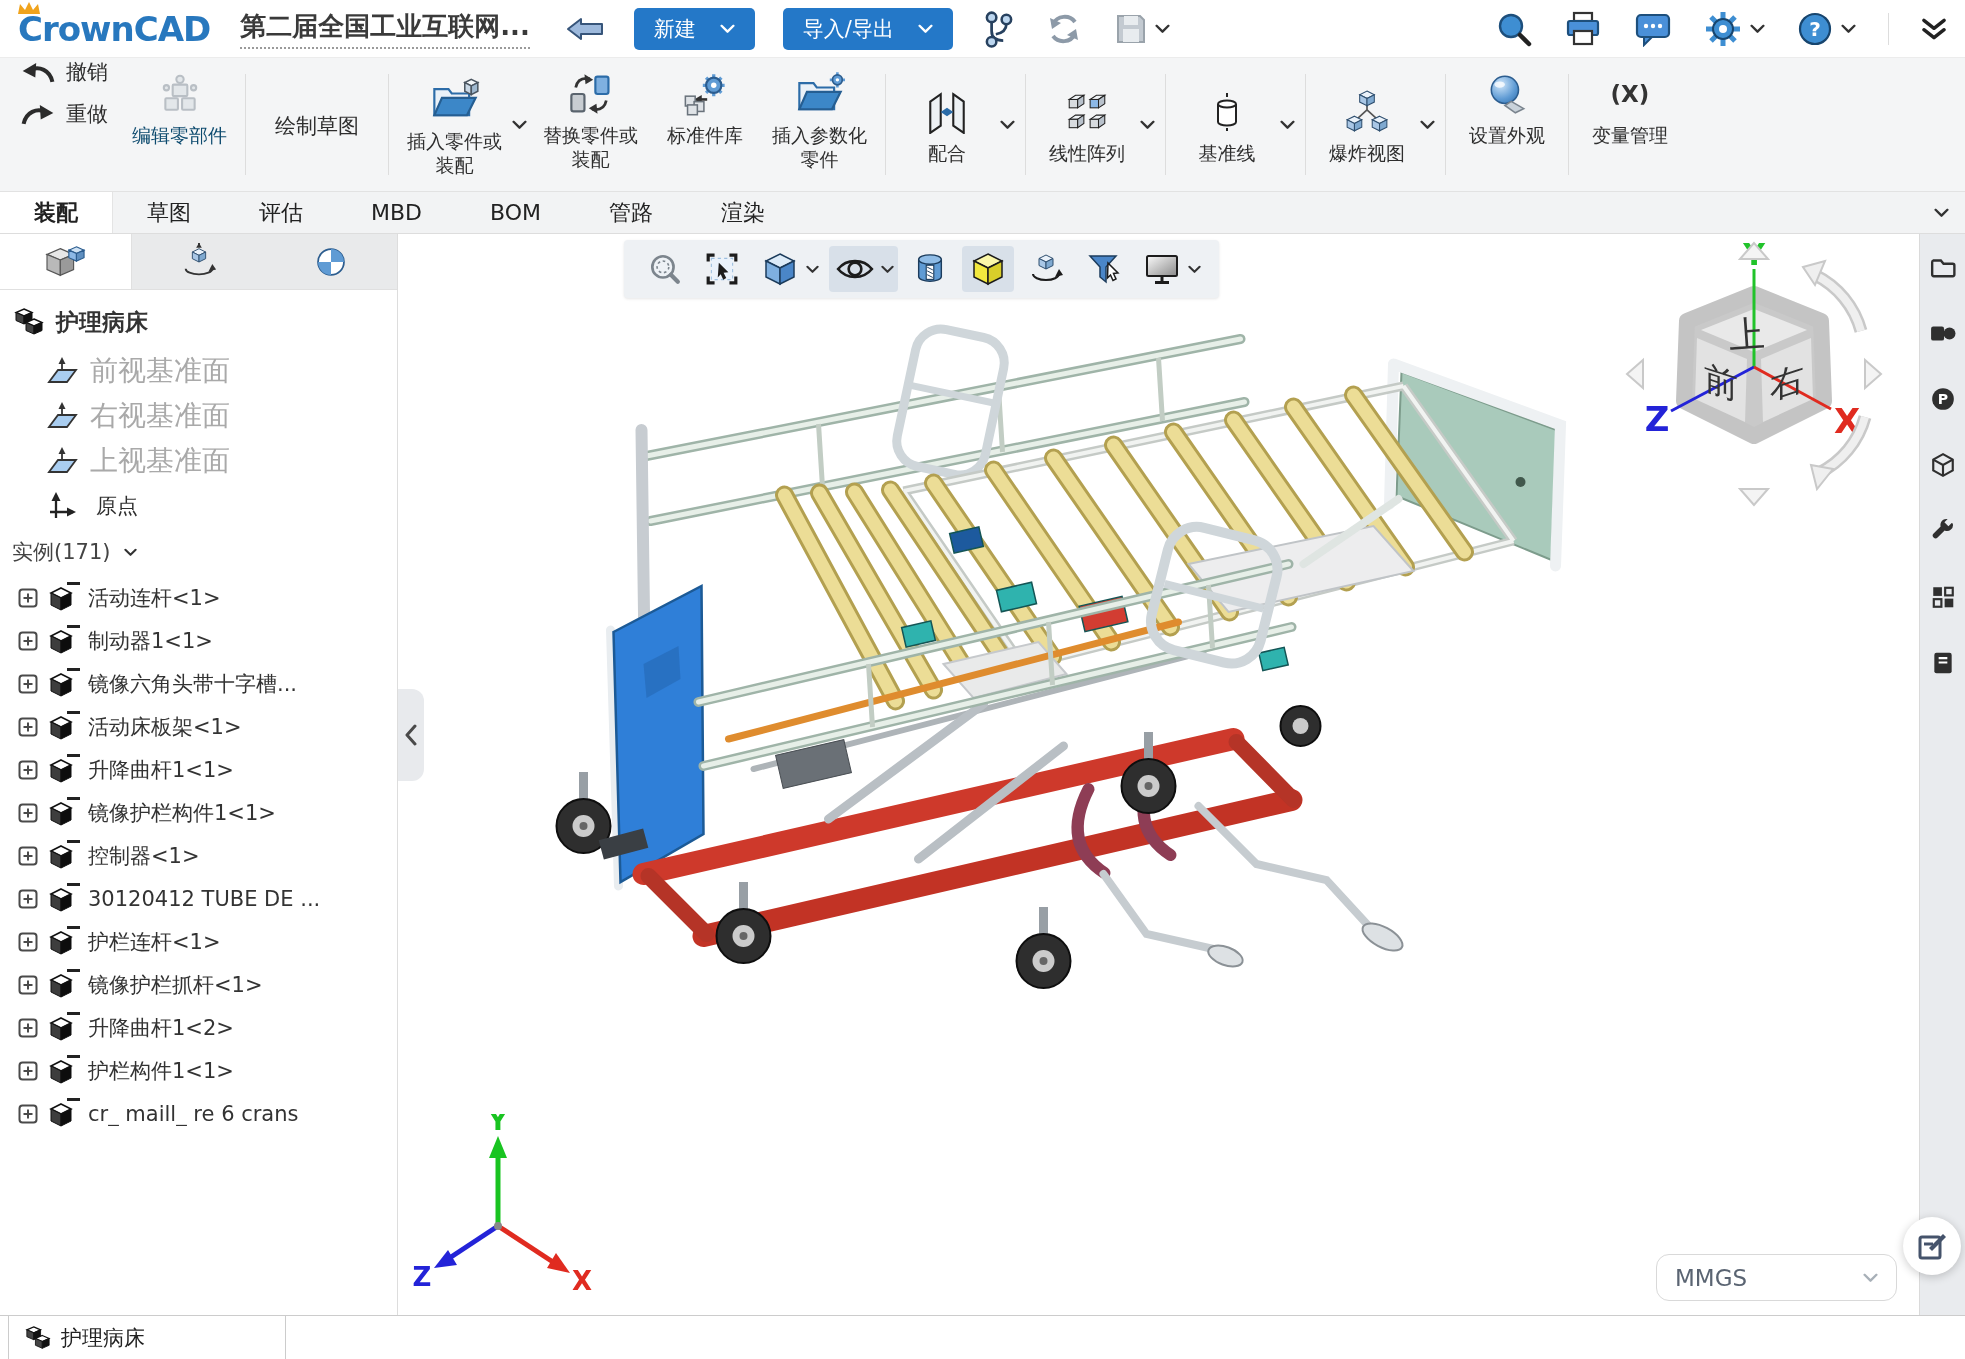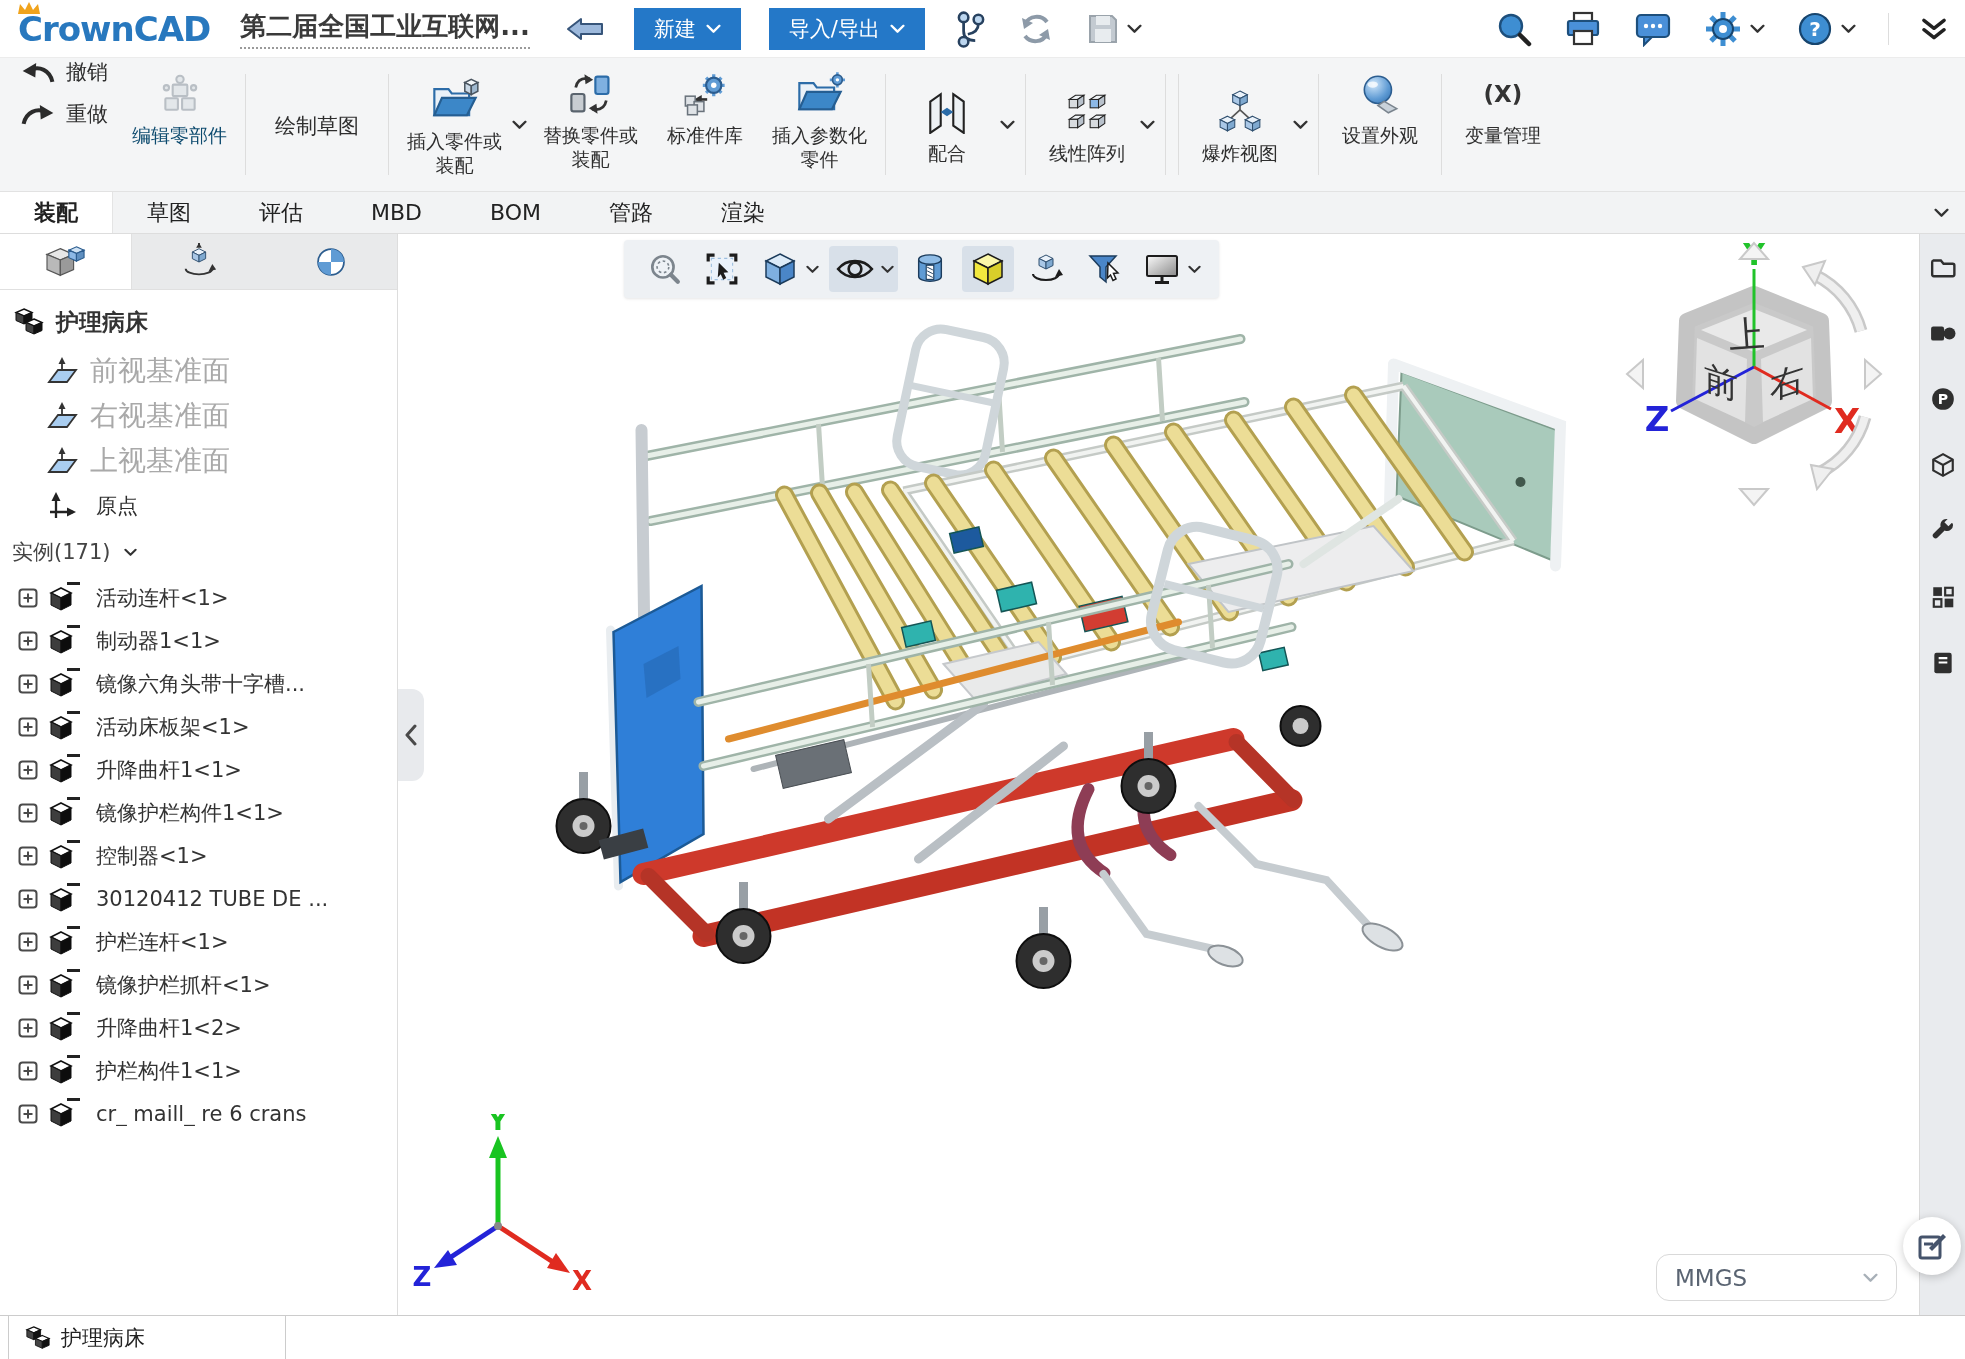--- a/index.html
+++ b/index.html
@@ -10,22 +10,22 @@
 
   
   .topbar { height:58px; background:#fff; display:flex; align-items:center; padding:0 18px;
     border-bottom:1px solid #ececec; }
   .logo { display:flex; align-items:flex-end; position:relative; }
   .logo-text { font-size:34px; font-weight:bold; color:#2878be; letter-spacing:-1px; line-height:1; }
   .logo-crown { position:absolute; left:-2px; top:-12px; }
   .doc-title { margin-left:30px; font-size:26px; font-weight:bold; color:#3a3a3a;
     border-bottom:2px dotted #9a9a9a; padding-bottom:3px; white-space:nowrap; }
   .back-arrow { margin-left:34px; }
-  .tb-btn { margin-left:28px; height:42px; background:#2478c8; color:#fff; border-radius:0;
-    display:flex; align-items:center; gap:10px; padding:0 20px; font-size:21px; }
+  .tb-btn { margin-left:28px; height:42px; background:#2478c8; color:#fff; border-radius:5px;
+    display:flex; align-items:center; gap:24px; padding:0 20px; font-size:21px; }
   .tb-btn .chev { color:#fff; }
   .tb-ico { margin-left:30px; display:flex; align-items:center; gap:6px; }
   .topbar-right { margin-left:auto; display:flex; align-items:center; gap:32px; }
   .vdiv { width:1px; height:32px; background:#ddd; }
   .chev { width:15px; height:10px; color:#333; }
   .chev-sm { width:13px; height:9px; color:#333; }
 
   
   .ribbon { height:134px; background:#f4f5f6; border-bottom:1px solid #e2e2e2;
     display:flex; align-items:stretch; padding:0 8px; }
@@ -61,21 +61,21 @@
   .tree { padding-top:6px; overflow:hidden; flex:1; }
   .tree-row { display:flex; align-items:center; height:45px; padding-left:14px; white-space:nowrap; }
   .tree-root { font-size:23px; font-weight:bold; height:52px; gap:12px; }
   .tree-plane { padding-left:46px; color:#a9a9a9; font-size:28px; gap:12px; }
   .tree-origin { padding-left:46px; font-size:21px; gap:20px; color:#2e2e2e; }
   .tree-instances { padding-left:12px; font-size:21px; color:#444; gap:14px; height:48px; }
   .tree-item { height:43px; padding-left:18px; font-size:21px; gap:10px; overflow:hidden; }
   .item-ico { position:relative; width:30px; height:28px; flex:0 0 auto; }
   .item-ico .pc { position:absolute; left:0; bottom:0; }
   .item-ico .dash { position:absolute; top:-2px; right:-2px; width:13px; height:3px; background:#222; }
-  .tree-label { overflow:hidden; text-overflow:ellipsis;margin-left:8px; }
+  .tree-label { overflow:hidden; text-overflow:ellipsis; }
 
   
   .viewport { flex:1; position:relative; background:#fff; overflow:hidden; }
   .bed { position:absolute; inset:0; width:100%; height:100%; }
   .collapse-tab { position:absolute; left:0; top:455px; width:26px; height:92px; background:#e8eaed;
     border-radius:0 12px 12px 0; display:flex; align-items:center; justify-content:center; z-index:4; }
   .vp-toolbar { position:absolute; left:226px; top:6px; height:58px; background:#eef1f4; border-radius:4px;
     box-shadow:0 1px 3px rgba(0,0,0,.10); display:flex; align-items:center; padding:0 14px; gap:6px; z-index:4; }
   .vpt-btn { width:52px; height:46px; display:flex; align-items:center; justify-content:center; border-radius:4px; }
   .vpt-group { display:flex; align-items:center; border-radius:4px; padding-right:4px; }
@@ -389,20 +389,35 @@
         <use href="#qcube" x="23" y="21" width="18" height="16" color="#d7dbdf"></use>
       </svg>
         </span>
       <span class="rib-label" data-interactable="false">线性阵列</span>
     </div>
     <svg class="chev" data-interactable="true" viewBox="0 0 14 9">
         <use href="#sym-chev"></use>
       </svg>
   </div>
   <div class="rib-div"></div>
+  <div class="rib-wrap" data-interactable="false">
+    <div class="rib-item" data-interactable="true">
+      <span class="rib-ico">
+          <svg data-interactable="false" width="44" height="44" viewBox="0 0 44 40">
+        <path d="M22 1 V39" stroke="#222" stroke-width="2" stroke-dasharray="4 3"></path>
+        <path d="M13 12 L13 30 A9 3.5 0 0 0 31 30 L31 12" fill="#fff" stroke="#222" stroke-width="2"></path>
+        <ellipse cx="22" cy="12" rx="9" ry="3.5" fill="#fff" stroke="#222" stroke-width="2"></ellipse>
+      </svg>
+        </span>
+      <span class="rib-label" data-interactable="false">基准线</span>
+    </div>
+    <svg class="chev" data-interactable="true" viewBox="0 0 14 9">
+        <use href="#sym-chev"></use>
+      </svg>
+  </div>
   <div class="rib-div"></div>
   <div class="rib-wrap" data-interactable="false">
     <div class="rib-item" data-interactable="true">
       <span class="rib-ico">
           <svg data-interactable="false" width="48" height="46" viewBox="0 0 44 44">
         <path d="M22 20 L22 10 M22 20 L11 30 M22 20 L33 30" stroke="#555" stroke-width="1.6"></path>
         <use href="#bcube" x="13" y="0" width="18" height="18"></use>
         <use href="#bcube" x="1" y="24" width="18" height="18"></use>
         <use href="#bcube" x="25" y="24" width="18" height="18"></use>
       </svg>

